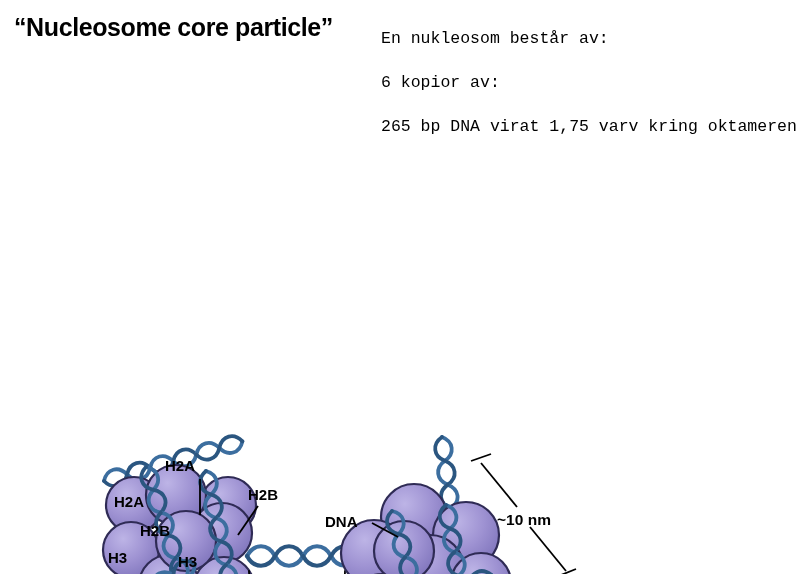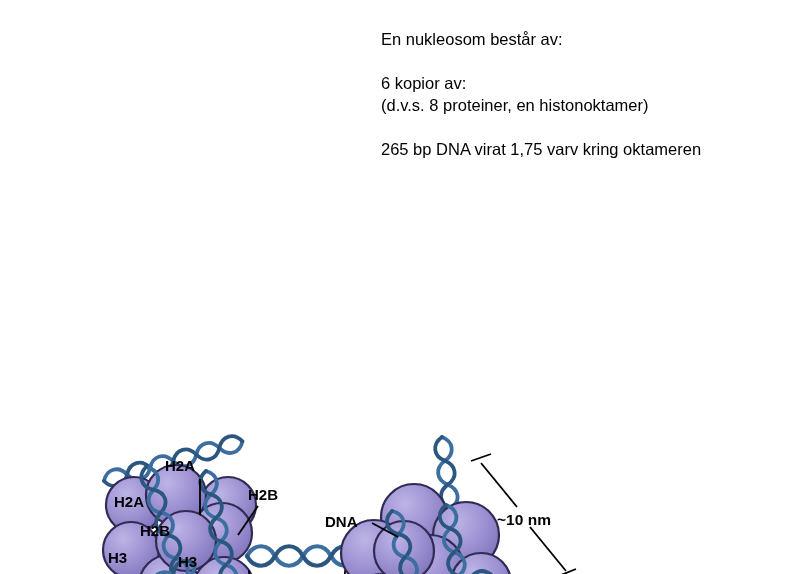--- a/index.html
+++ b/index.html
@@ -24,46 +24,46 @@
   }
 
   
   .bodytext{
     position:absolute;
     left:381px; top:28px;
     font-size:16.5px;
     color:#000;
     line-height:22px;
   }
-  .bodytext .para{margin:0;}
+  .bodytext .para{margin:0;font-family:Liberation Mono, monospace;}
   .bodytext .gap{height:22px;}
 
   
   .figure{position:absolute;left:0;top:205px;width:655px;height:369px;}
   .figure svg{display:block;}
 
   .fig-label{
     font-family:"Liberation Sans", sans-serif;
     font-weight:bold;
     fill:#000;
   }
   .lbl-md{font-size:15px;}
   .lbl-cap{font-size:15.5px;}
 </style>
 </head>
 <body>
 
 <div class="slide">
 
+  <div class="title">“Nucleosome core particle”</div>
 
   <div class="bodytext">
     <p class="para">En nukleosom består av:</p>
     <div class="gap"></div>
     <p class="para">6 kopior av:</p>
-    <p class="para">(d.v.s. 8 proteiner, en histonoktamer)</p>
     <div class="gap"></div>
     <p class="para">265 bp DNA virat 1,75 varv kring oktameren</p>
   </div>
 
   <div class="figure">
   <svg width="802" height="369" viewBox="0 0 802 369" xmlns="http://www.w3.org/2000/svg">
     <defs>
       <radialGradient id="sphereGrad" cx="36%" cy="30%" r="75%">
         <stop offset="0%" stop-color="#bdb4e6"></stop>
         <stop offset="55%" stop-color="#9e92d2"></stop>

